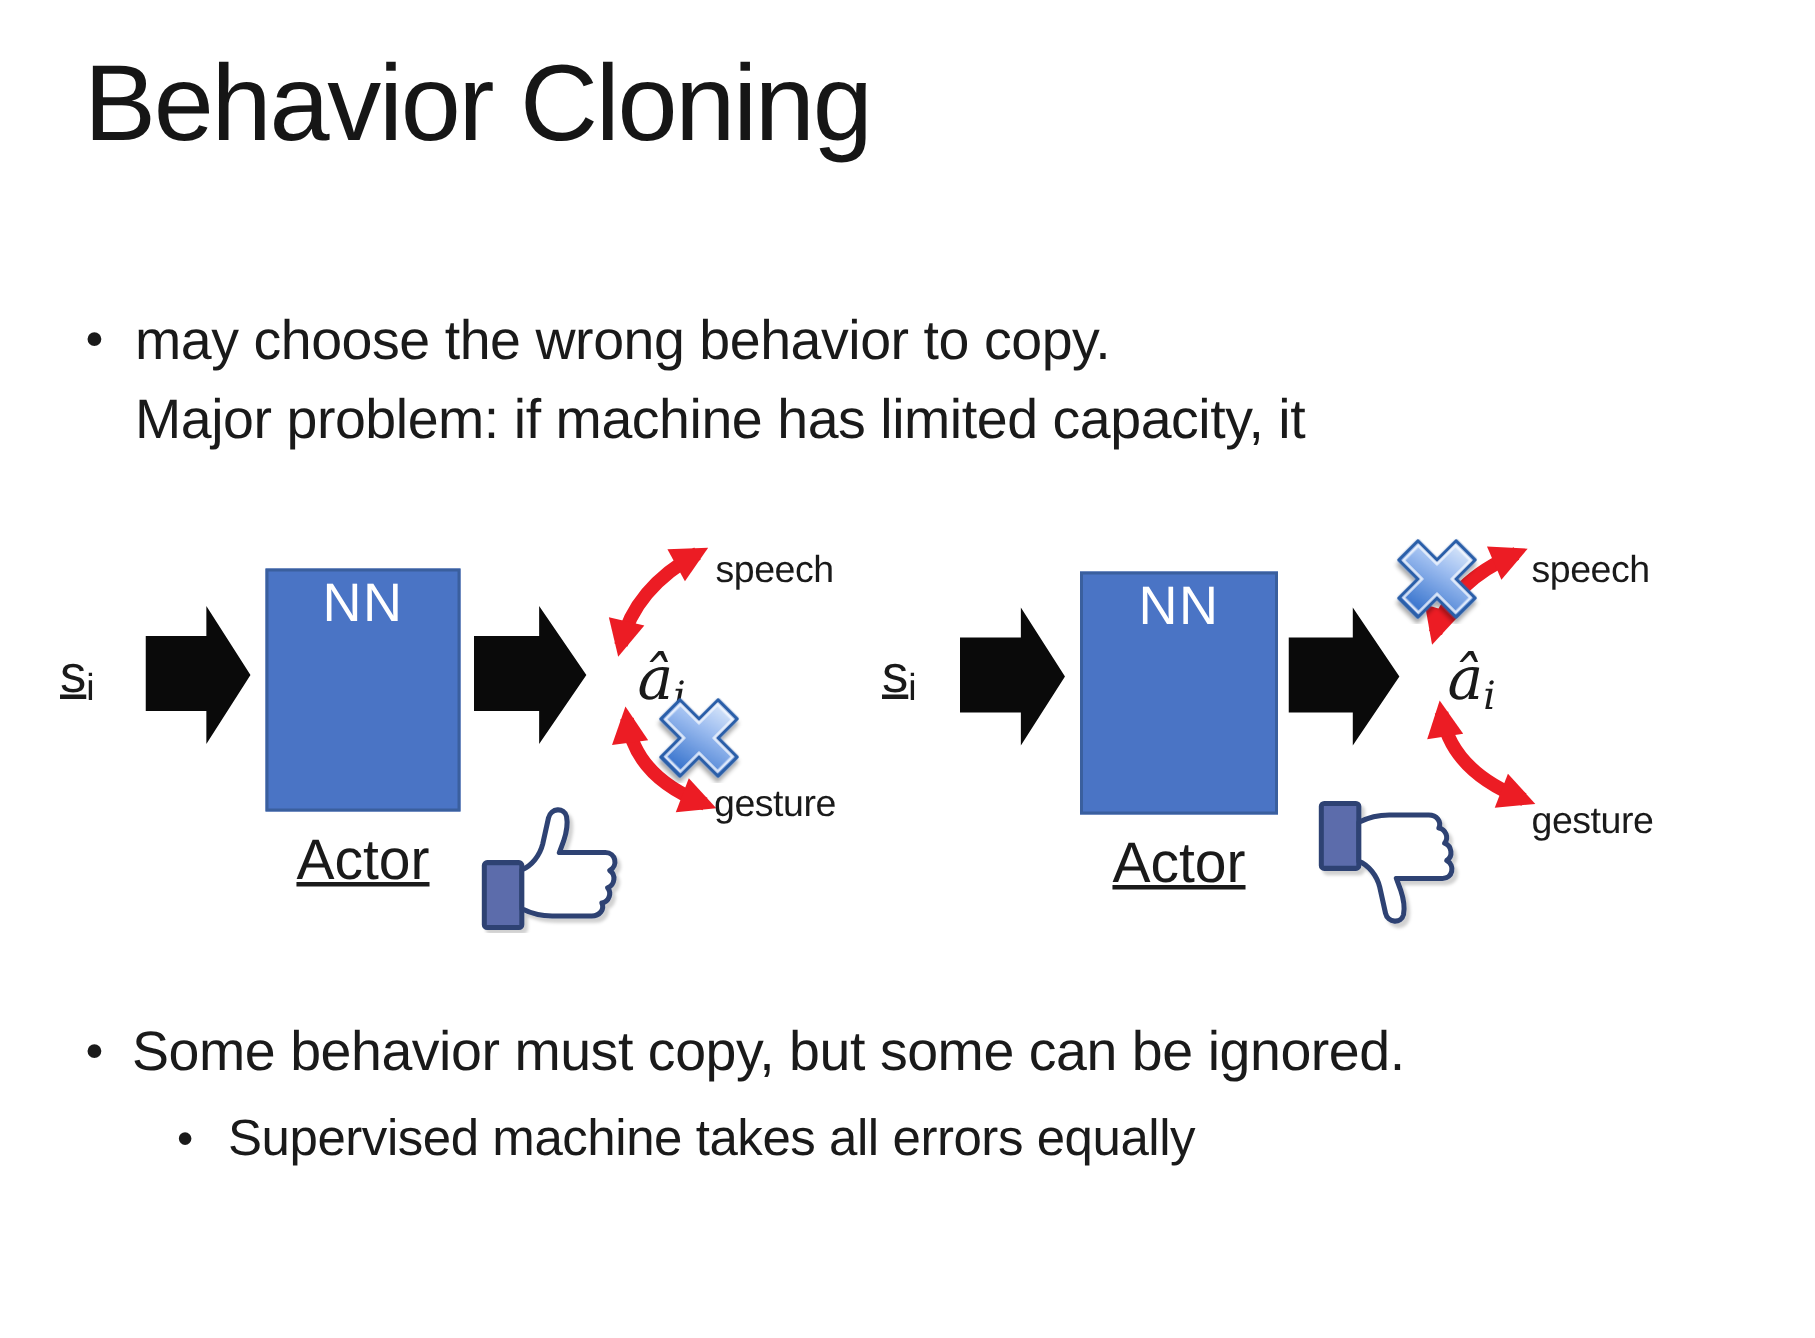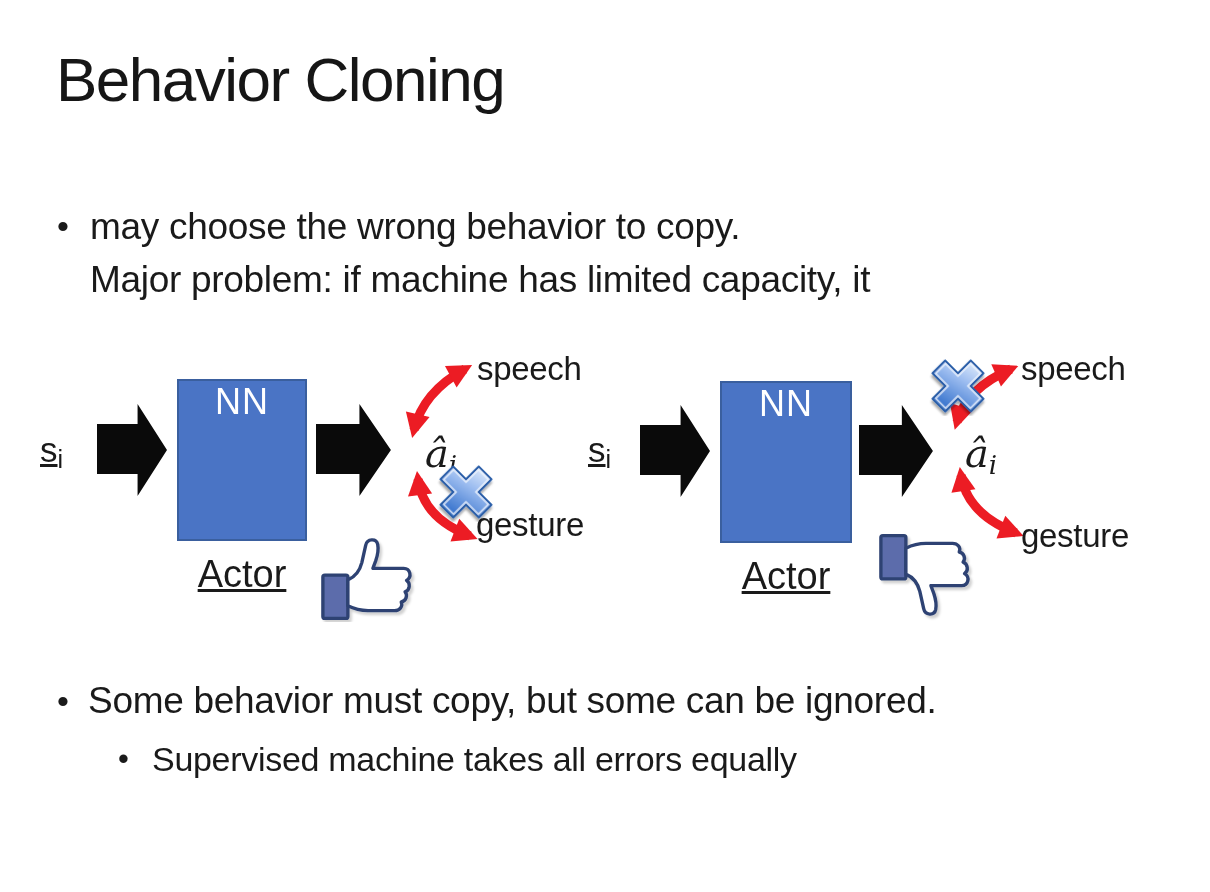--- a/index.html
+++ b/index.html
@@ -2,21 +2,21 @@
 <html><head>
 <meta charset="utf-8">
 <style>
   html,body{margin:0;padding:0;background:#ffffff;}
   .slide{
     position:relative;width:1210px;height:892px;background:#ffffff;overflow:hidden;
     font-family:"Liberation Sans","DejaVu Sans",sans-serif;color:#1a1a1a;
   }
   .abs{position:absolute;}
   .title{
-    left:56px;top:44px;font-size:62px;font-weight:400;letter-spacing:-1.5px;color:#161616;
+    left:56px;top:28px;font-size:72px;font-weight:400;letter-spacing:-1.5px;color:#161616;
     white-space:nowrap;
   }
   .bullet-block{display:flex;align-items:flex-start;}
   .dot{flex:0 0 auto;}
   .b1{left:57px;top:200px;font-size:37px;line-height:53px;letter-spacing:-0.3px;}
   .b1 .dot{width:33px;font-size:34px;}
   .b2{left:57px;top:676px;font-size:37px;line-height:50px;letter-spacing:-0.3px;white-space:nowrap;}
   .b2 .dot{width:31px;font-size:34px;}
   .b2sub{left:118px;top:736px;font-size:34px;line-height:46px;letter-spacing:-0.3px;white-space:nowrap;}
   .b2sub .dot{width:34px;font-size:31px;}
@@ -24,21 +24,21 @@
   .io-label{font-size:35px;white-space:nowrap;text-decoration:underline;}
   .io-label .sub{font-size:25px;vertical-align:-0.22em;}
   .nn-box{
     width:130px;height:162px;background:#4a74c5;border:2px solid #3a5f9e;box-sizing:border-box;
     display:flex;align-items:flex-start;justify-content:center;
   }
   .nn-box span{color:#ffffff;font-size:36px;letter-spacing:1px;}
   .actor{font-size:38px;text-align:center;white-space:nowrap;text-decoration:underline;}
   .ahat{font-family:"DejaVu Serif","Liberation Serif",serif;font-style:italic;font-size:40px;white-space:nowrap;margin-left:32px;}
   .ahat .sub{font-size:26px;vertical-align:-0.25em;}
-  .arrow-label{font-size:33px;white-space:nowrap;letter-spacing:-0.3px;}
+  .arrow-label{font-size:25px;white-space:nowrap;letter-spacing:-0.3px;margin-top:16px;}
   svg{display:block;}
 </style>
 </head>
 <body>
 
 <div class="slide">
 
   <div class="abs title">Behavior Cloning</div>
 
   <div class="abs b1 bullet-block">

